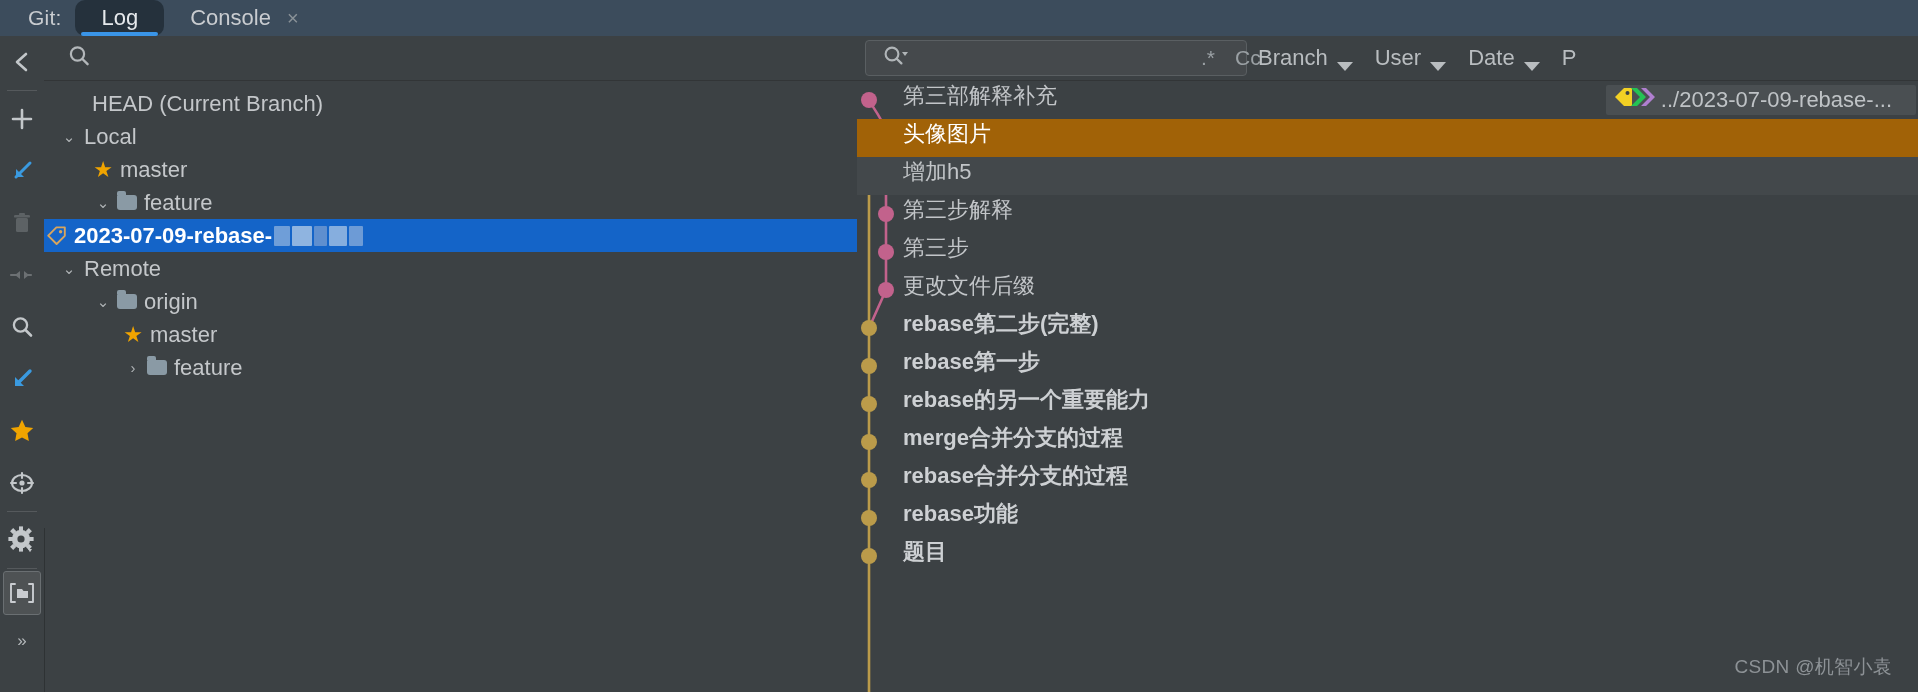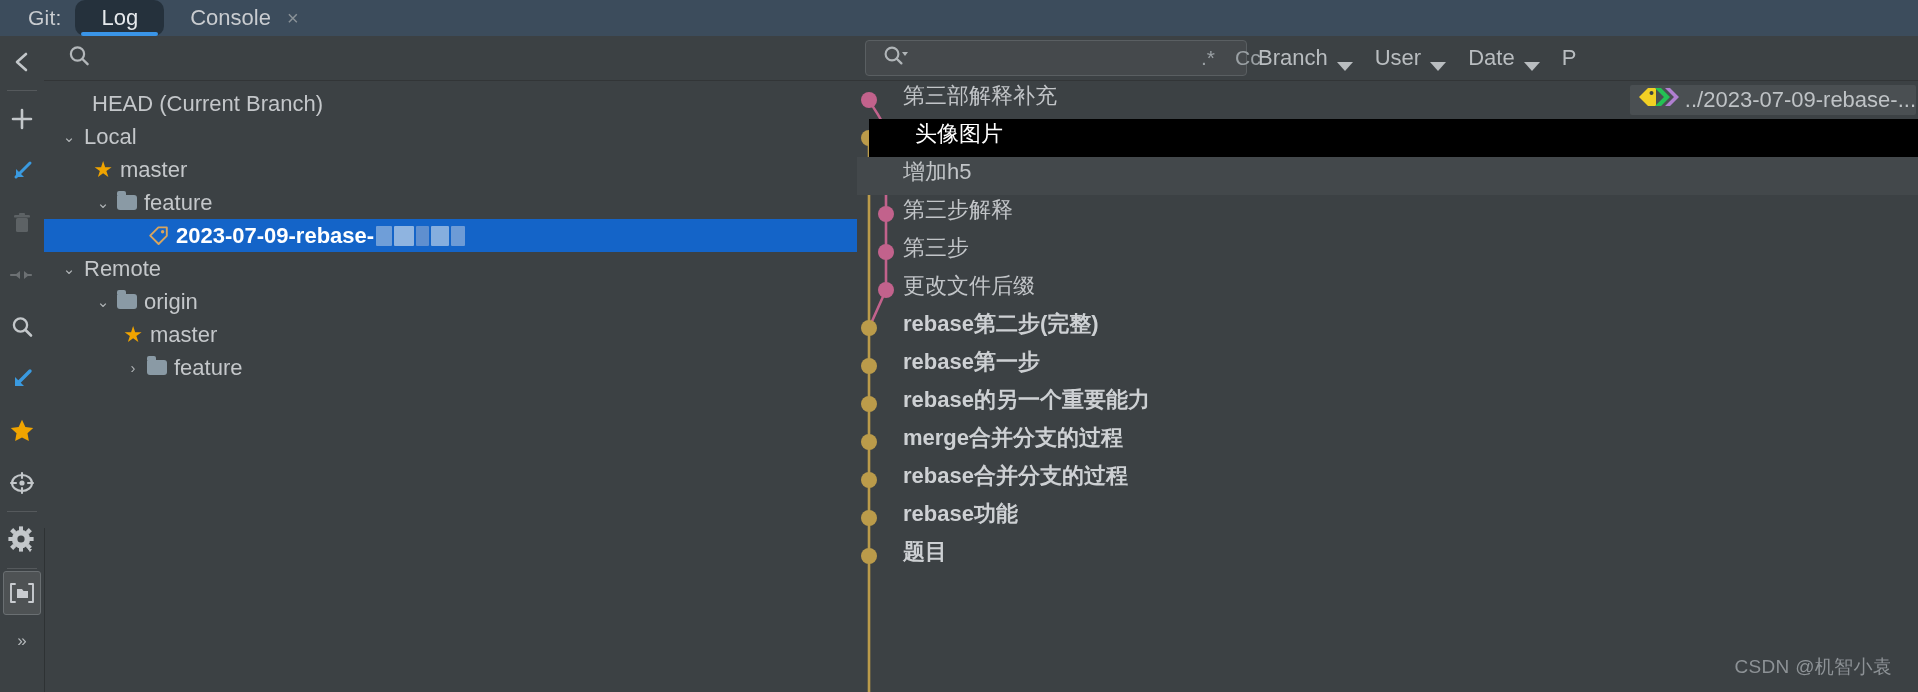--- a/index.html
+++ b/index.html
@@ -111,29 +111,29 @@
     border-top:9px solid #b9bdc0;
   }
 
   
   .commits{position:relative;height:612px;overflow:hidden;}
   .crow{
     position:relative;height:38px;display:flex;align-items:flex-start;
     font-size:22px;color:#c2c5c8;white-space:nowrap;cursor:default;
   }
   .crow.alt{background:#43484b;}
-  .crow.hl{background:#000000;color:#ffffff;margin-left:12px;}
+  .crow.hl{background:#a16207;color:#ffffff;}
   .crow .subj{margin-left:46px;}
   .crow.bold .subj{font-weight:bold;color:#cdd0d3;}
   .crow .refs{
     position:absolute;right:0;top:0;height:38px;display:flex;align-items:center;
     gap:10px;padding-right:2px;
   }
   .refbg{
-    display:flex;align-items:center;gap:3px;height:30px;padding:0 0 0 8px;
+    display:flex;align-items:center;gap:3px;height:30px;padding:0 24px 0 8px;
     background:#4a4f52;border-radius:2px;
   }
   .reftxt{font-size:22px;color:#bfc3c6;}
   .crow.hl .reftxt{color:#ffffff;}
 
   
   .graph{position:absolute;left:0;top:0;width:46px;height:612px;pointer-events:none;}
 
   .watermark{
     position:absolute;right:26px;bottom:12px;font-size:19px;color:#8d9296;
@@ -285,21 +285,21 @@
       </div>
 
       <div class="trow" style="padding-left:48px">
         <span class="twist">⌄</span>
         <span class="ticon">
             <span class="folder"></span>
           </span>
         <span class="tlabel">feature</span>
       </div>
 
-      <div class="trow sel" style="padding-left:102px">
+      <div class="trow sel" style="">
         <span class="ticon">
           <svg width="24" height="24" viewBox="0 0 24 24">
             <path d="M3.2 11.6 L11.4 3.4 h8.4 v8.4 l-8.2 8.2 z" fill="none" stroke="#d8a55e" stroke-width="1.9" stroke-linejoin="round"></path>
             <circle cx="15.6" cy="7.8" r="1.7" fill="#d8a55e"></circle>
           </svg>
         </span>
         <span class="tlabel">2023-07-09-rebase-</span>
         <span class="blurbox">
             <i></i>
             <i></i>

